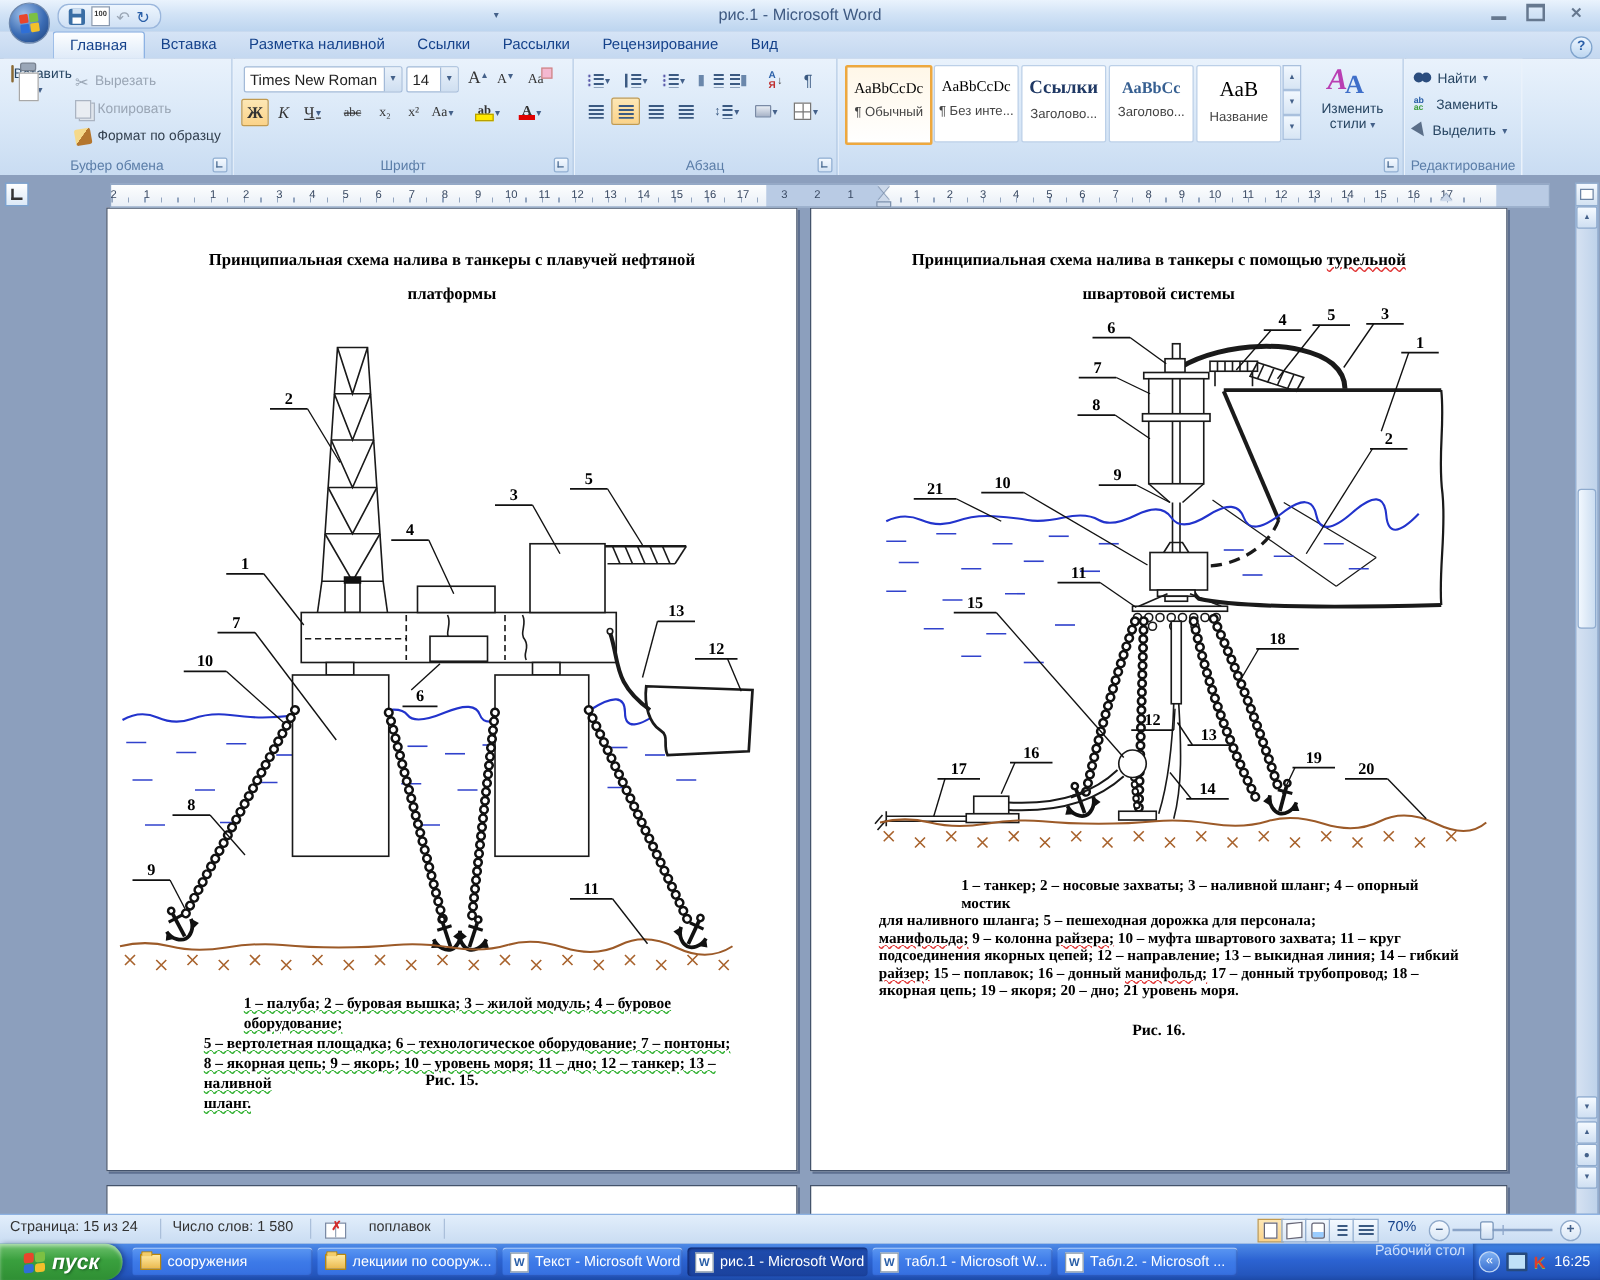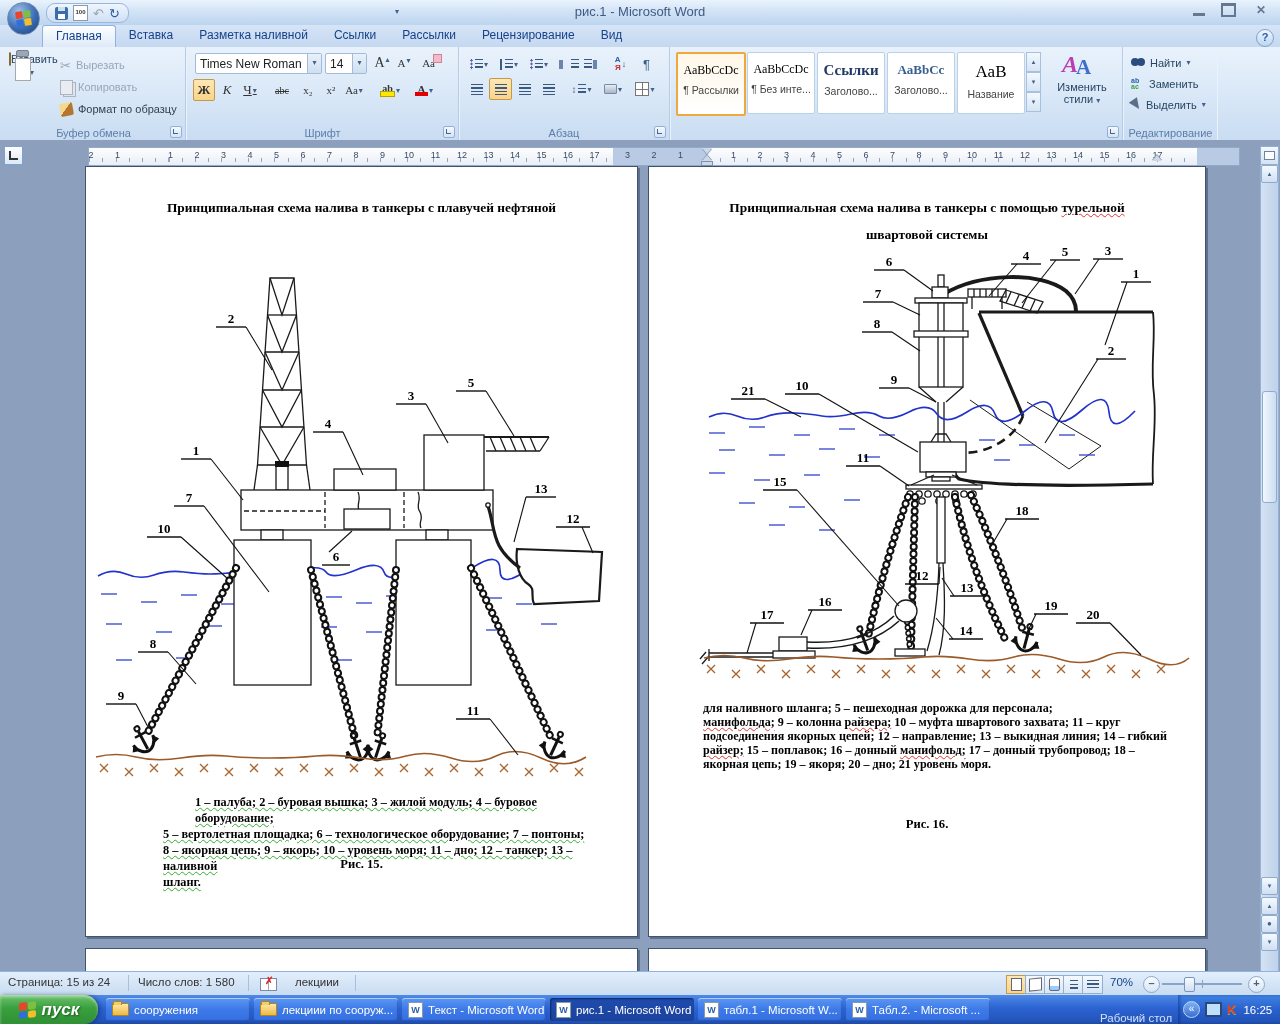--- a/index.html
+++ b/index.html
@@ -135,21 +135,21 @@
   
   #taskbar{position:absolute;left:0;right:0;bottom:0;height:29px;background:linear-gradient(#4e8ae6,#2c63d2 45%,#2456bd 85%,#1d4aa8)}
   #startbtn{position:absolute;left:0;top:0;width:98px;height:29px;background:linear-gradient(#6fc26f,#3aa03e 45%,#2f8f34);border-radius:0 14px 14px 0;box-shadow:inset 0 2px 3px rgba(255,255,255,.45),2px 0 4px rgba(0,20,60,.4);display:flex;align-items:center;justify-content:center;gap:6px;color:#fff;font-weight:bold;font-style:italic;font-size:17px;text-shadow:1px 1px 2px #1b5e22}
   .wflag{width:17px;height:16px;transform:skewY(-6deg);display:grid;grid-template-columns:8px 8px;grid-gap:1px}
   .wflag i{display:block;border-radius:2px}
   .titem{position:absolute;top:3px;height:23px;width:144px;border-radius:3px;background:linear-gradient(#5b97f2,#3d7ae8 50%,#366fe0);box-shadow:inset 0 1px 0 rgba(255,255,255,.5),inset -1px -1px 1px rgba(0,0,60,.25);color:#fff;font-size:11.5px;display:flex;align-items:center;gap:5px;padding:0 6px;box-sizing:border-box;white-space:nowrap;overflow:hidden}
   .titem.active{background:linear-gradient(#1f4cae,#1b429d);box-shadow:inset 1px 1px 2px rgba(0,0,40,.5)}
   .folder{width:15px;height:11px;background:linear-gradient(#ffe9a0,#f3c softly 60%,#eab94d);background:linear-gradient(#ffe9a0,#eab94d);border:1px solid #b8860b;border-radius:1px;position:relative;flex:none}
   .folder::before{content:'';position:absolute;top:-3px;left:0;width:7px;height:3px;background:#f3cd6b;border:1px solid #b8860b;border-bottom:none;border-radius:1px 1px 0 0}
   .wordic{width:13px;height:14px;background:#fff;border:1px solid #8899aa;flex:none;text-align:center;font-size:9px;font-weight:bold;color:#2a5fa8;line-height:14px}
-  #desktoolbar{position:absolute;left:1100px;top:0;height:29px;display:flex;align-items:flex-end;gap:8px;color:#cfe0fb;font-size:11.5px}
+  #desktoolbar{position:absolute;left:1100px;top:0;height:29px;display:flex;align-items:flex-start;gap:8px;color:#cfe0fb;font-size:11.5px}
   #tray{position:absolute;right:0;top:0;width:102px;height:29px;background:linear-gradient(#3f83e4,#2a61cd 50%,#2050b4);box-shadow:inset 2px 0 3px rgba(0,20,80,.35);display:flex;align-items:center;gap:5px;padding-left:5px;box-sizing:border-box}
   .trayc{width:15px;height:15px;border-radius:50%;background:linear-gradient(#7fb2f4,#3a6fd0);border:1px solid #bdd4f4;color:#fff;font-size:10px;text-align:center;line-height:13px}
   .mon{width:13px;height:11px;background:#bfe0f8;border:2px solid #274a7e;border-radius:1px}
   .kasp{color:#e03c2c;font-weight:bold;font-size:13px;text-shadow:0 1px 0 #7dbb4c}
   #clock{color:#fff;font-size:11.5px;margin-left:2px}
 </style>
 </head>
 <body>
 
 <div id="app">
@@ -336,21 +336,21 @@
           <span class="borderic"></span>
           <span class="dd">▾</span>
         </div>
       <div class="glabel">Абзац</div>
       <div class="launcher"></div>
     </div>
 
     <div class="group" id="g-sty">
       <div class="card sel" style="left:6px">
         <div class="sample">АаBbCcDc</div>
-          <div class="sname">¶ Рассылки</div>
+          <div class="sname">¶ Обычный</div>
       </div>
       <div class="card" style="left:77px">
         <div class="sample">АаBbCcDc</div>
           <div class="sname">¶ Без инте...</div>
       </div>
       <div class="card" style="left:147px">
         <div class="sample s3">Ссылки</div>
           <div class="sname">Заголово...</div>
       </div>
       <div class="card" style="left:217px">
@@ -448,20 +448,21 @@
     <div class="marker m-bot" style="left:1063px"></div>
   </div>
   <div id="rtoggle">
       <i></i>
     </div>
 
   <div id="docarea">
 
     <div class="page" id="pageL">
       <div class="doc-title" style="top:33px">Принципиальная схема налива в танкеры с плавучей нефтяной</div>
+      <div class="doc-title" style="top:60px">платформы</div>
 
       <svg class="diag" style="top:95px" width="551" height="535" viewBox="0 0 551 535" stroke="#1a1a1a" stroke-width="1.3" fill="none">
         <defs>
           <g id="anchor" stroke="#111">
             <circle cx="0" cy="-15" r="2.5" stroke-width="2"></circle>
             <line x1="0" y1="-12" x2="0" y2="8" stroke-width="3"></line>
             <line x1="-6" y1="-8" x2="6" y2="-8" stroke-width="2.5"></line>
             <path d="M-11,-2 C-10,6 -4,10 0,10 C4,10 10,6 11,-2" stroke-width="3"></path>
             <path d="M-11,-2 l-4,6 l7,2 z" fill="#111" stroke="none"></path>
             <path d="M11,-2 l4,6 l-7,2 z" fill="#111" stroke="none"></path>
@@ -827,20 +828,21 @@
             <line x1="163" y1="365" x2="152" y2="390"></line>
           <line x1="107" y1="378" x2="98" y2="408"></line>
             <line x1="358" y1="274" x2="341" y2="303"></line>
           <line x1="387" y1="369" x2="377" y2="390"></line>
             <line x1="461" y1="378" x2="492" y2="410"></line>
           <line x1="116" y1="154" x2="152" y2="172"></line>
         </g>
       </svg>
 
       <div class="cap" style="left:54px;top:534px;width:470px;font-size:12.1px;line-height:14px">
+        <div style="padding-left:66px"><span>1 – танкер; 2 – носовые захваты; 3 – наливной шланг; 4 – опорный мостик</span></div>
         <div><span>для наливного шланга; 5 – пешеходная дорожка для персонала;</span></div>
         <div><span class="rd">манифольда;</span><span> 9 – колонна </span><span class="rd">райзера;</span><span> 10 – муфта швартового захвата; 11 – круг</span></div>
         <div><span>подсоединения якорных цепей; 12 – направление; 13 – выкидная линия; 14 – гибкий</span></div>
         <div><span class="rd">райзер;</span><span> 15 – поплавок; 16 – донный </span><span class="rd">манифольд;</span><span> 17 – донный трубопровод; 18 –</span></div>
         <div><span>якорная цепь; 19 – якоря; 20 – дно; 21 уровень моря.</span></div>
       </div>
       <div class="fig" style="top:650px">Рис. 16.</div>
     </div>
 
     <div class="page" id="pageL2"></div>
@@ -857,21 +859,21 @@
   </div>
 
   <div id="statusbar">
     <div class="sseg" style="left:8px">Страница: 15 из 24</div>
     <div class="ssep" style="left:128px"></div>
     <div class="sseg" style="left:138px">Число слов: 1 580</div>
     <div class="ssep" style="left:248px"></div>
     <div class="sseg" style="left:260px;top:6px">
       <span class="bookic" style="display:inline-block"><span class="bookx">✗</span></span>
     </div>
-    <div class="sseg" style="left:295px">лекциии</div>
+    <div class="sseg" style="left:295px">поплавок</div>
     <div class="ssep" style="left:355px"></div>
 
     <div class="vbtn on" style="left:1006px">
         <span class="pageic"></span>
       </div>
     <div class="vbtn" style="left:1025px">
         <span class="pageic" style="transform:skewY(-6deg);width:11px"></span>
       </div>
     <div class="vbtn" style="left:1044px">
         <span class="pageic" style="border-radius:2px;background:linear-gradient(#fff 60%,#9cf 60%)"></span>

